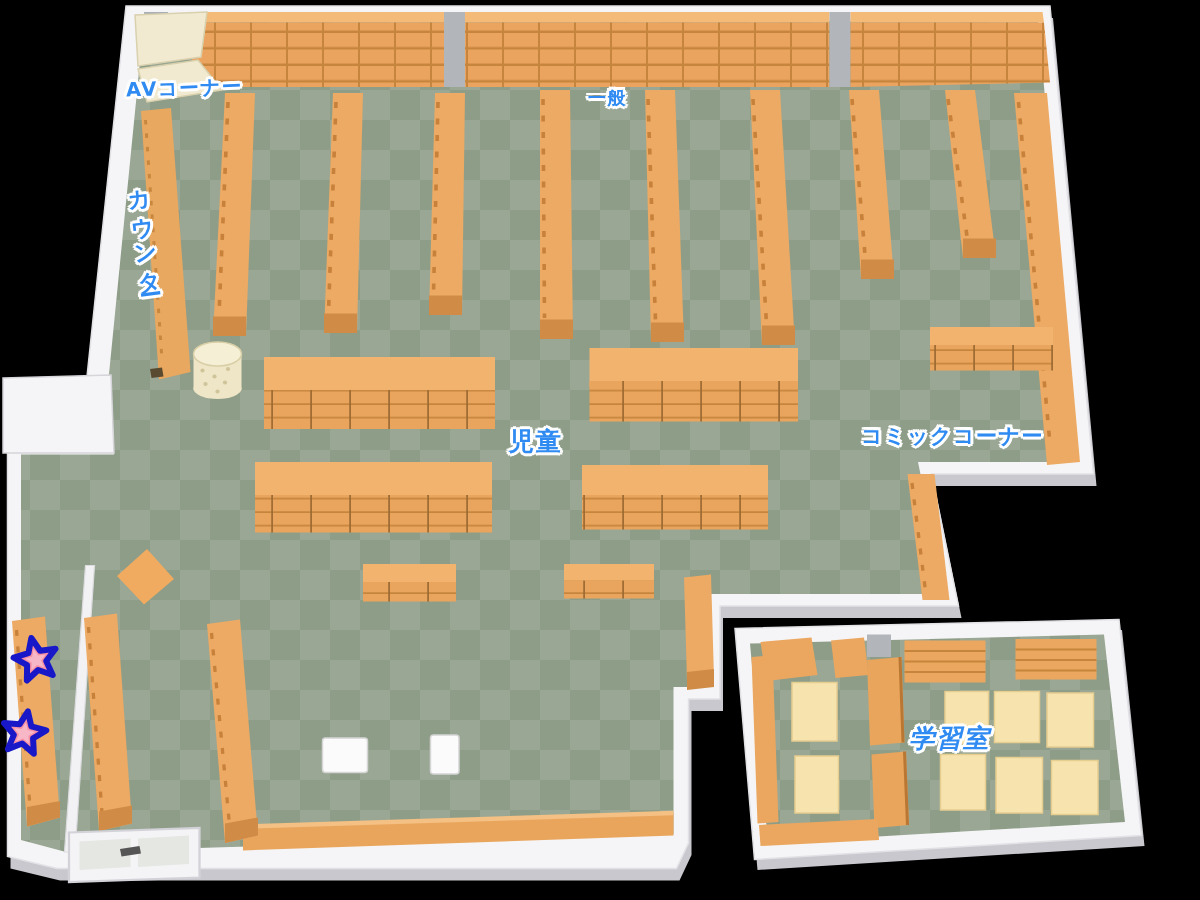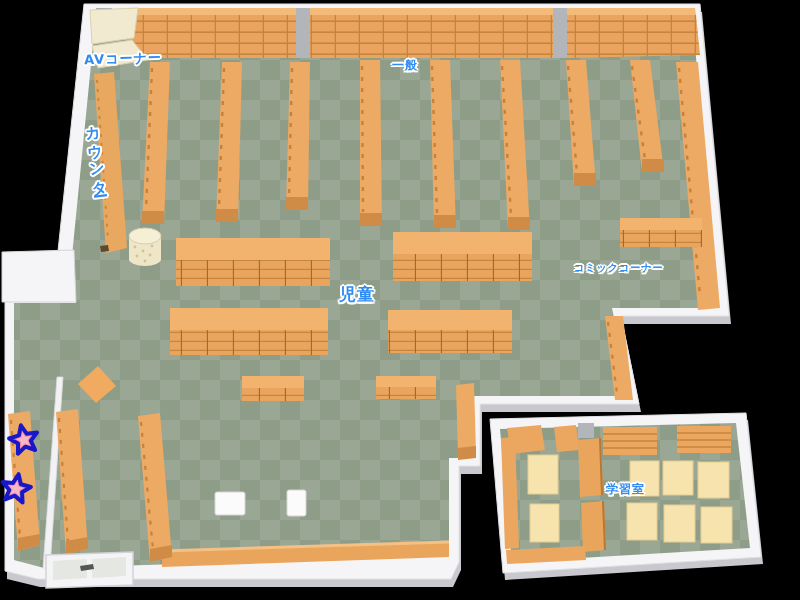--- a/index.html
+++ b/index.html
@@ -9,22 +9,22 @@
   .map-label{
     position:absolute;color:#2f8bf2;font-weight:bold;white-space:nowrap;
     font-family:"DejaVu Sans",sans-serif;letter-spacing:1px;
     text-shadow:-2px 0 0 #fff,2px 0 0 #fff,0 -2px 0 #fff,0 2px 0 #fff,
                 -1.5px -1.5px 0 #fff,1.5px -1.5px 0 #fff,-1.5px 1.5px 0 #fff,1.5px 1.5px 0 #fff;
   }
   .lbl-av{left:84px;top:50px;font-size:13px;transform:rotate(-2deg);}
   .lbl-general{left:392px;top:57px;font-size:12px;}
   .lbl-counter{left:88px;top:116px;font-size:15px;writing-mode:vertical-rl;transform:rotate(-7deg);height:120px;}
   .lbl-children{left:339px;top:283px;font-size:17px;}
-  .lbl-comic{left:574px;top:261px;font-size:10px;text-align:center;}
-  .lbl-study{left:606px;top:481px;font-size:12px;}
+  .lbl-comic{left:574px;top:282px;font-size:14px;text-align:center;}
+  .lbl-study{left:606px;top:481px;font-size:17px;font-style:italic;}
 </style>
 </head>
 <body>
 
 <div id="stage">
 <svg width="800" height="600" viewBox="0 0 800 600">
   <defs>
     <pattern id="checker" width="40" height="40" patternUnits="userSpaceOnUse">
       <rect width="40" height="40" fill="#9aa794"></rect>
       <rect width="20" height="20" fill="#8e9d88"></rect>

